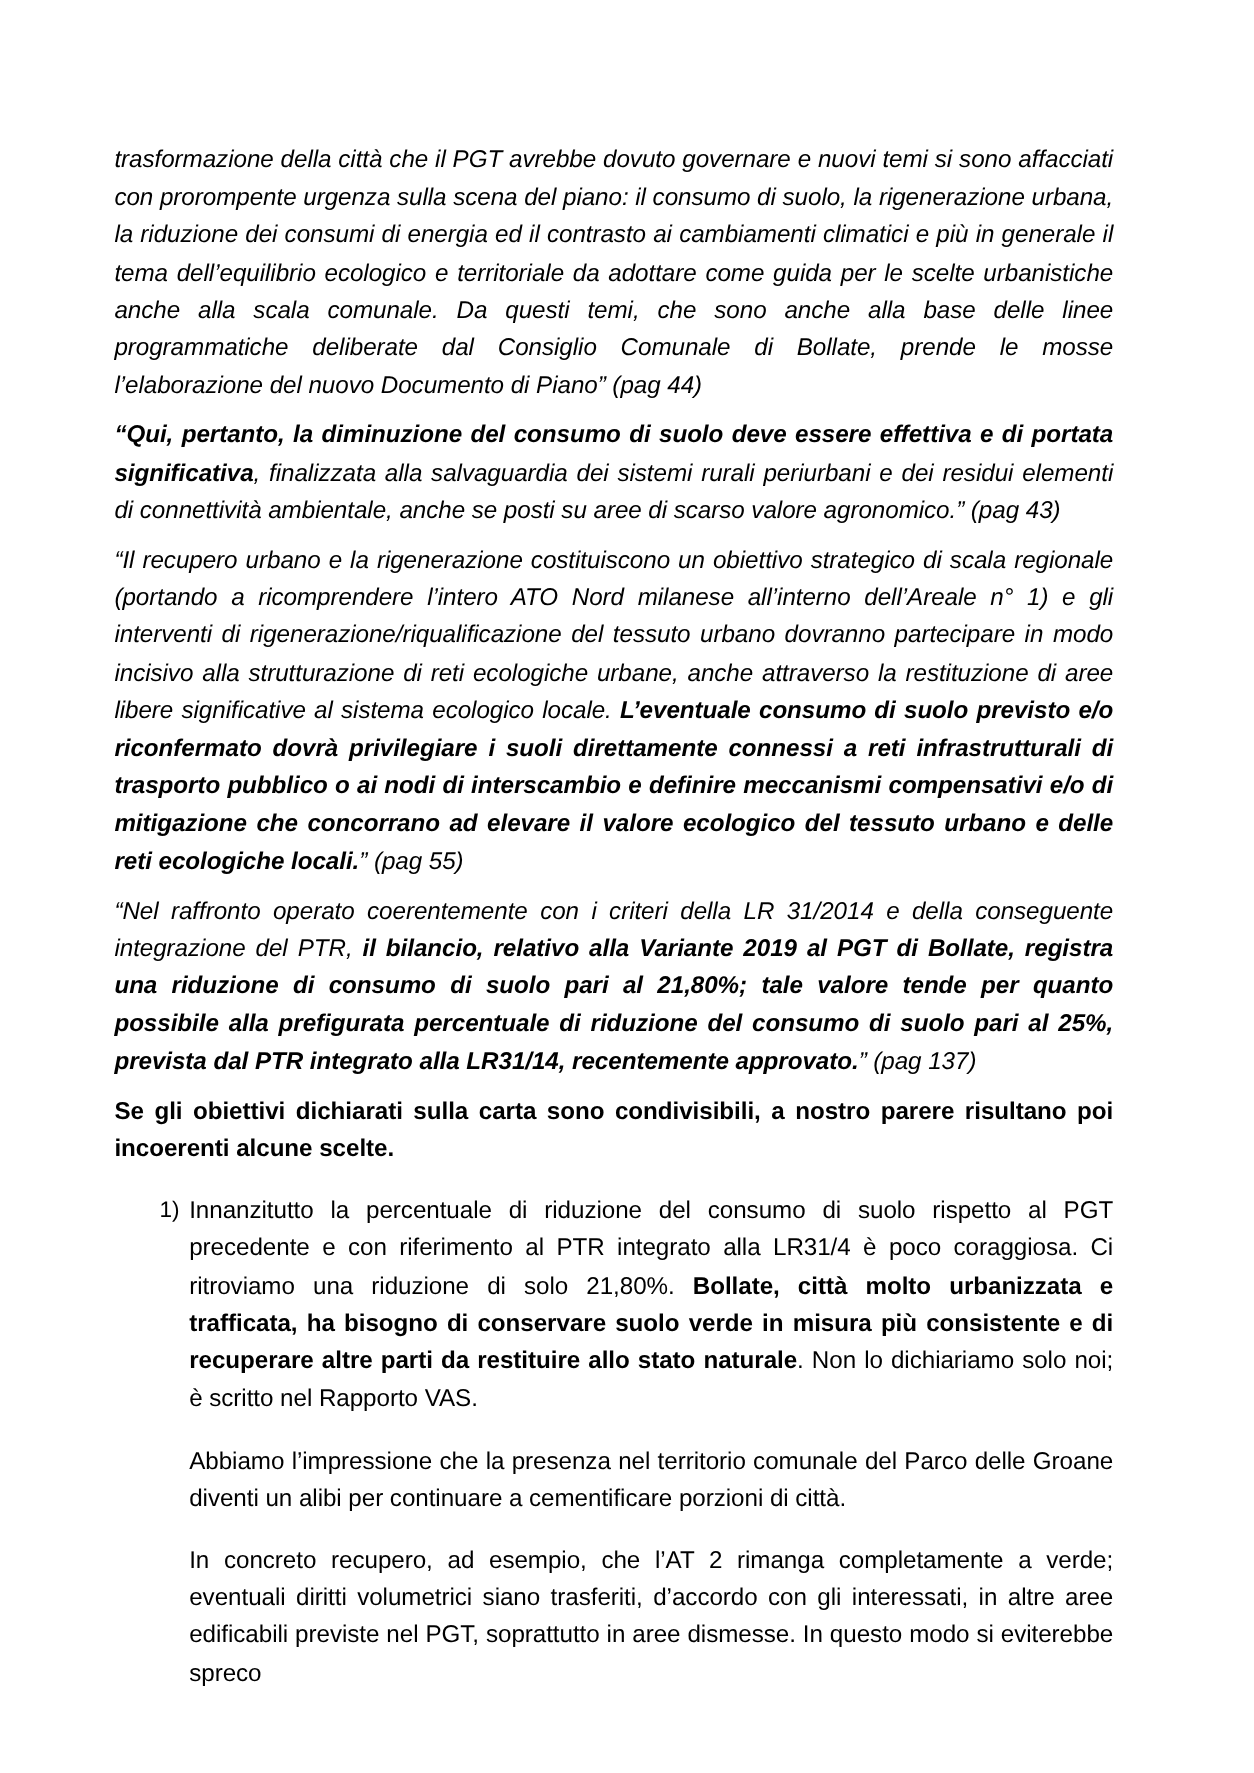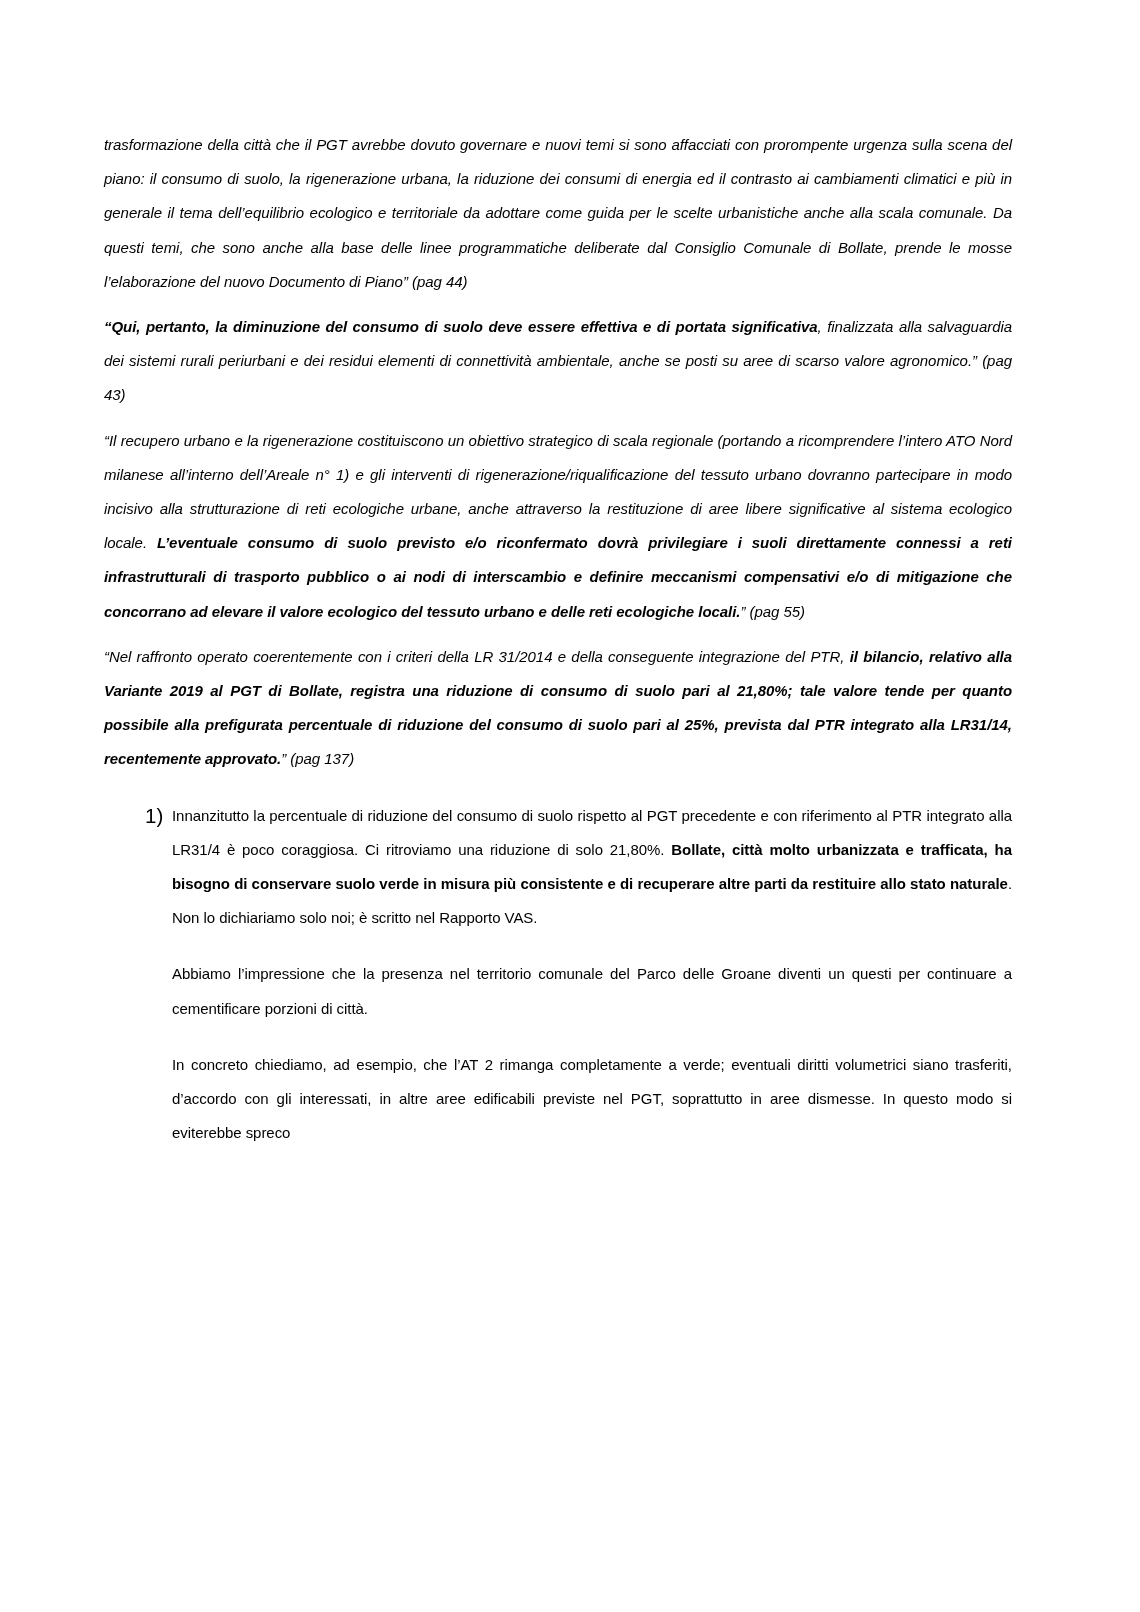--- a/index.html
+++ b/index.html
@@ -21,21 +21,21 @@
     background: #ffffff;
     box-sizing: border-box;
     padding: 128px 128px 0 104px;
   }
   .doc-body {
     width: 908px;
   }
   p.para {
     margin: 0 0 0 0;
     text-align: justify;
-    font-size: 15px;
+    font-size: 22px;
     line-height: 34.2px;
     letter-spacing: -0.05px;
     word-spacing: 0px;
     hyphens: none;
   }
   p.para + p.para {
     margin-top: 11px;
   }
   
   .it {
@@ -80,24 +80,25 @@
 
     <p class="para it"><span>trasformazione della città che il PGT avrebbe dovuto governare e nuovi temi si sono affacciati con prorompente urgenza sulla scena del piano: il consumo di suolo, la rigenerazione urbana, la riduzione dei consumi di energia ed il contrasto ai cambiamenti climatici e più in generale il tema dell’equilibrio ecologico e territoriale da adottare come guida per le scelte urbanistiche anche alla scala comunale. Da questi temi, che sono anche alla base delle linee programmatiche deliberate dal Consiglio Comunale di Bollate, prende le mosse l’elaborazione del nuovo Documento di Piano” (pag 44)</span></p>
 
     <p class="para it"><span style="font-weight: bold;">“Qui, pertanto, la diminuzione del consumo di suolo deve essere effettiva e di portata significativa</span><span>, finalizzata alla salvaguardia dei sistemi rurali periurbani e dei residui elementi di connettività ambientale, anche se posti su aree di scarso valore agronomico.” (pag 43)</span></p>
 
     <p class="para it"><span>“Il recupero urbano e la rigenerazione costituiscono un obiettivo strategico di scala regionale (portando a ricomprendere l’intero ATO Nord milanese all’interno dell’Areale n° 1) e gli interventi di rigenerazione/riqualificazione del tessuto urbano dovranno partecipare in modo incisivo alla strutturazione di reti ecologiche urbane, anche attraverso la restituzione di aree libere significative al sistema ecologico locale. </span><span style="font-weight: bold;">L’eventuale consumo di suolo previsto e/o riconfermato dovrà privilegiare i suoli direttamente connessi a reti infrastrutturali di trasporto pubblico o ai nodi di interscambio e definire meccanismi compensativi e/o di mitigazione che concorrano ad elevare il valore ecologico del tessuto urbano e delle reti ecologiche locali.</span><span>” (pag 55)</span></p>
 
     <p class="para it"><span>“Nel raffronto operato coerentemente con i criteri della LR 31/2014 e della conseguente integrazione del PTR, </span><span style="font-weight: bold;">il bilancio, relativo alla Variante 2019 al PGT di Bollate, registra una riduzione di consumo di suolo pari al 21,80%; tale valore tende per quanto possibile alla prefigurata percentuale di riduzione del consumo di suolo pari al 25%, prevista dal PTR integrato alla LR31/14, recentemente approvato.</span><span>” (pag 137)</span></p>
 
 
+    <p class="para roman"><span style="font-weight: bold;">Se gli obiettivi dichiarati sulla carta sono condivisibili, a nostro parere risultano poi incoerenti alcune scelte.</span></p>
 
     <ol class="numlist">
       <li>
         <span class="marker">1)</span>
         <p class="para"><span>Innanzitutto la percentuale di riduzione del consumo di suolo rispetto al PGT precedente e con riferimento al PTR integrato alla LR31/4 è poco coraggiosa. Ci ritroviamo una riduzione di solo 21,80%. </span><span style="font-weight: bold;">Bollate, città molto urbanizzata e trafficata, ha bisogno di conservare suolo verde in misura più consistente e di recuperare altre parti da restituire allo stato naturale</span><span>. Non lo dichiariamo solo noi; è scritto nel Rapporto VAS.</span></p>
-        <p class="para"><span>Abbiamo l’impressione che la presenza nel territorio comunale del Parco delle Groane diventi un questi per continuare a cementificare porzioni di città.</span></p>
-        <p class="para"><span>In concreto chiediamo, ad esempio, che </span><span style="font-weight: normal;">l’AT 2 rimanga completamente a verde</span><span>; eventuali diritti volumetrici siano trasferiti, d’accordo con gli interessati, in altre aree edificabili previste nel PGT, soprattutto in aree dismesse. In questo modo si eviterebbe spreco</span></p>
+        <p class="para"><span>Abbiamo l’impressione che la presenza nel territorio comunale del Parco delle Groane diventi un alibi per continuare a cementificare porzioni di città.</span></p>
+        <p class="para"><span>In concreto recupero, ad esempio, che </span><span style="font-weight: normal;">l’AT 2 rimanga completamente a verde</span><span>; eventuali diritti volumetrici siano trasferiti, d’accordo con gli interessati, in altre aree edificabili previste nel PGT, soprattutto in aree dismesse. In questo modo si eviterebbe spreco</span></p>
       </li>
     </ol>
 
   </div>
 </div>
 
 </body></html>

